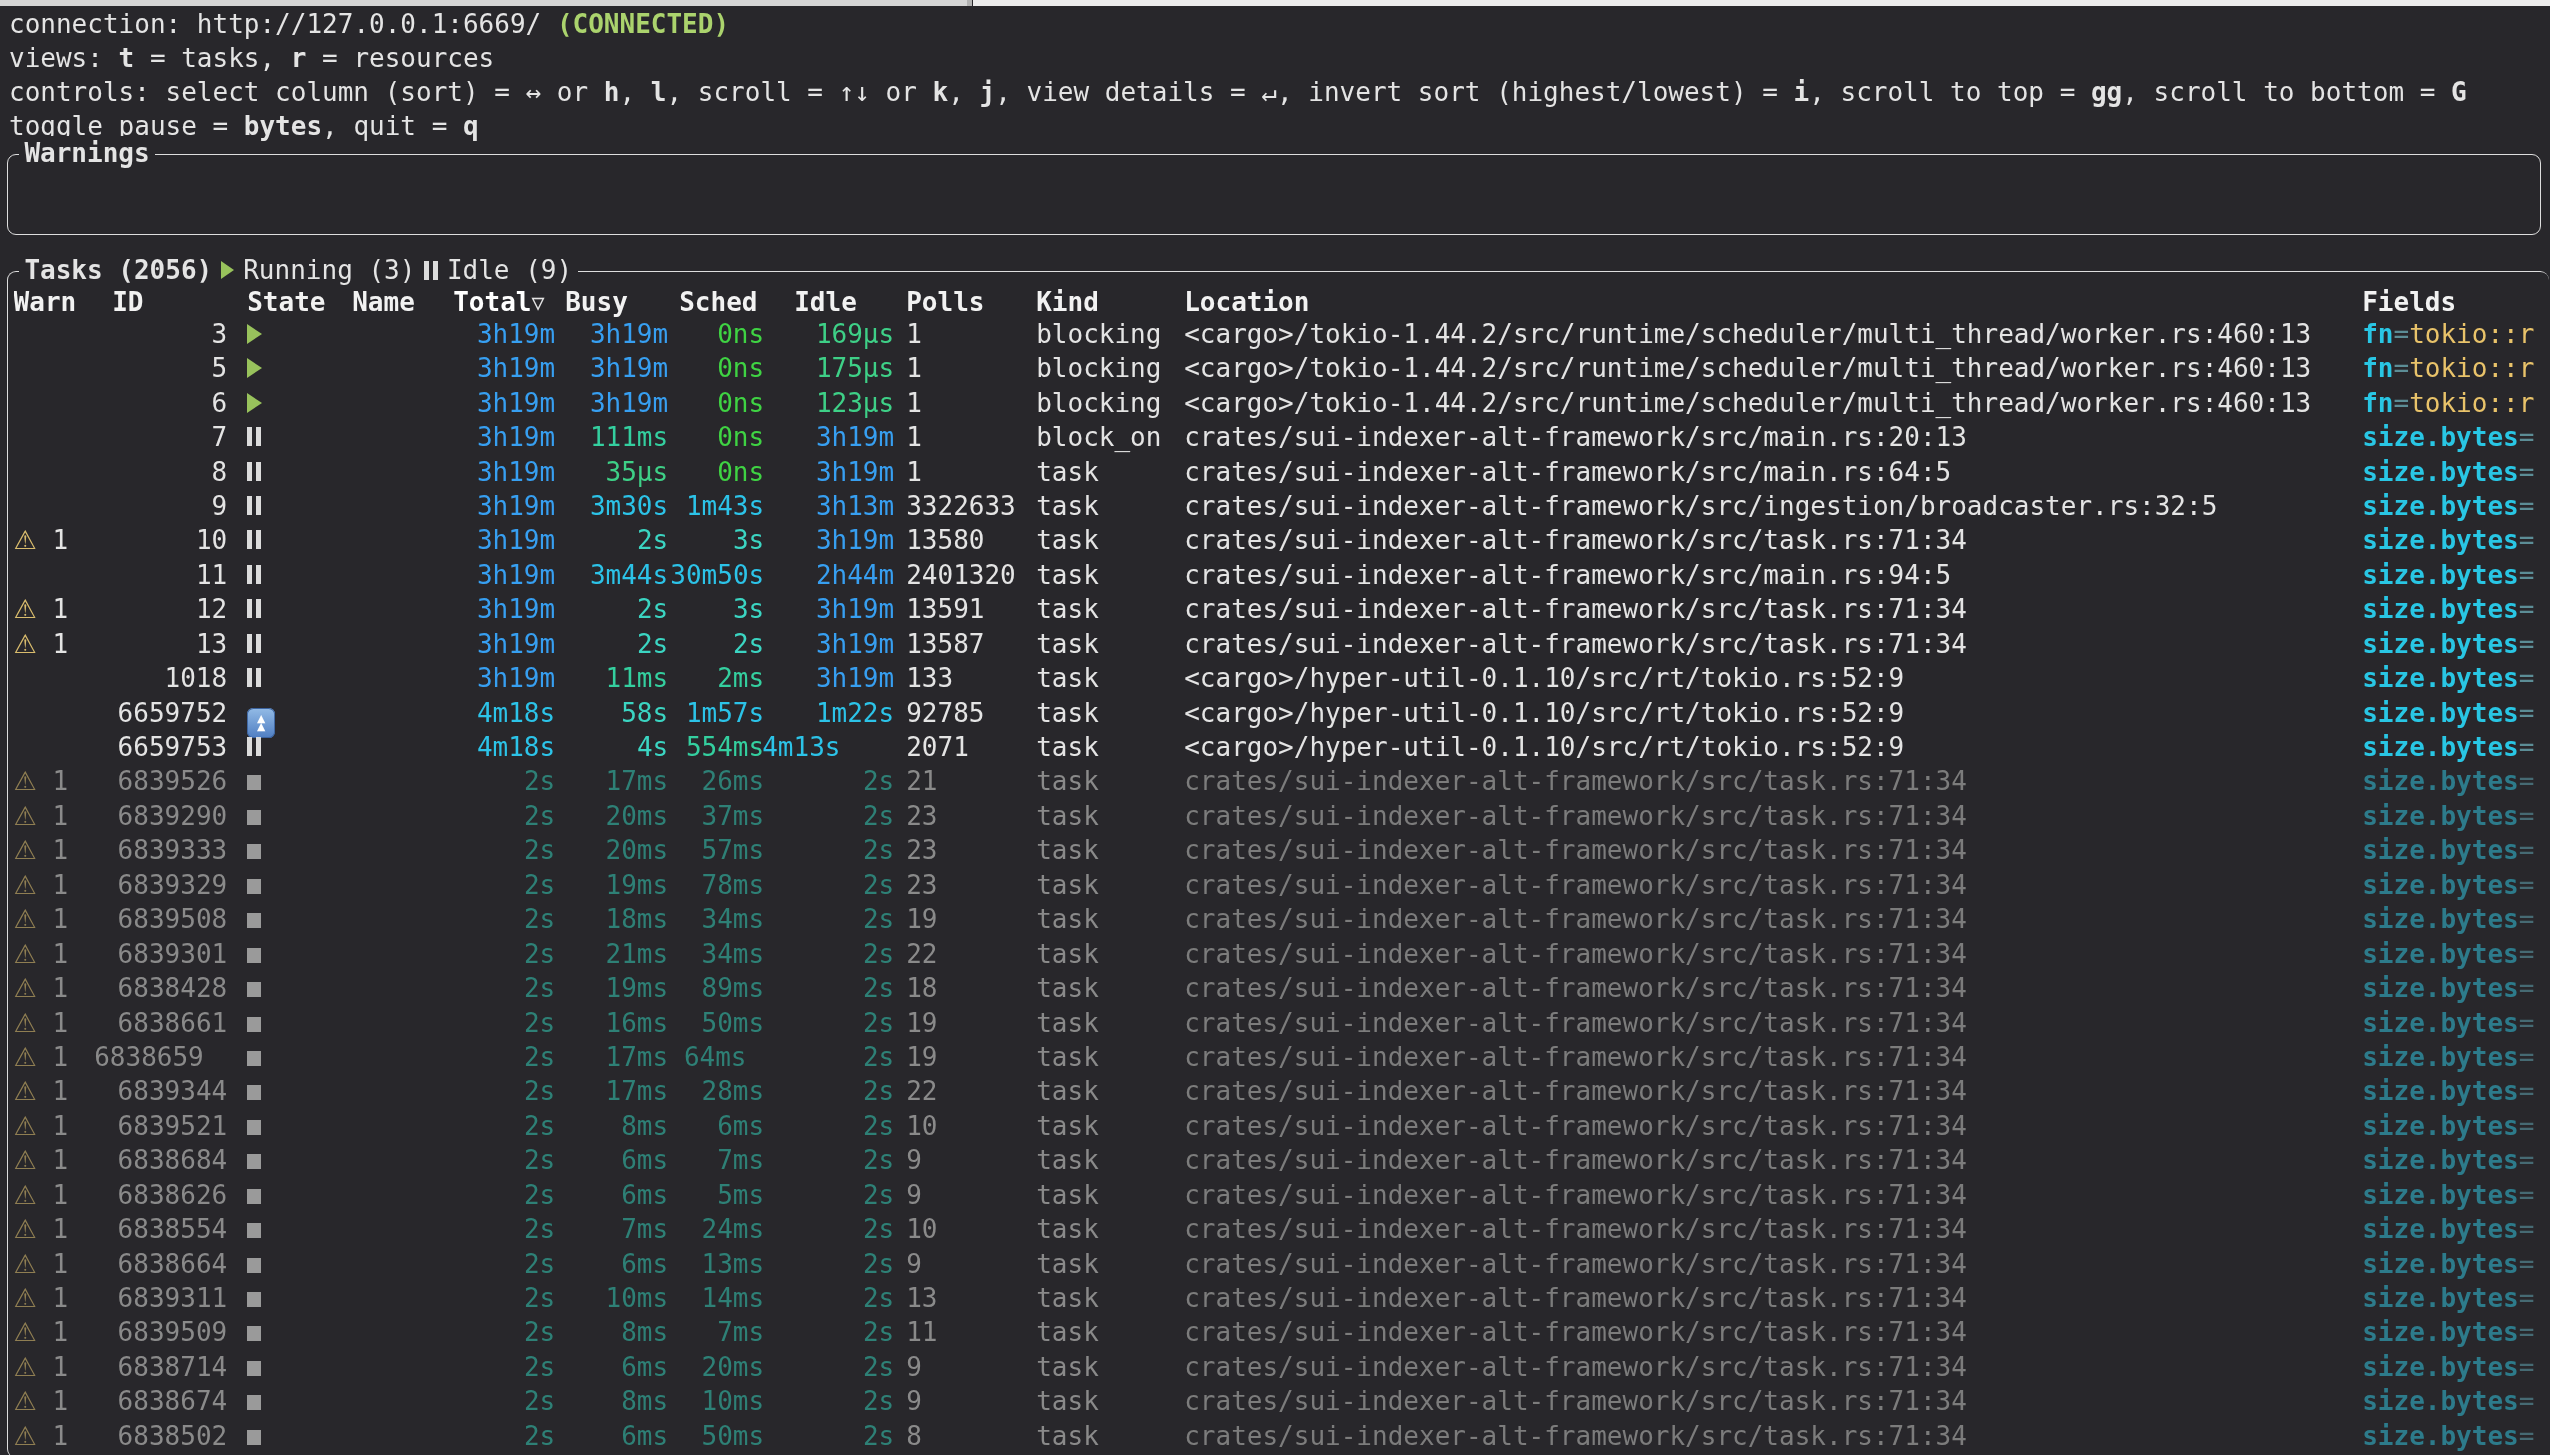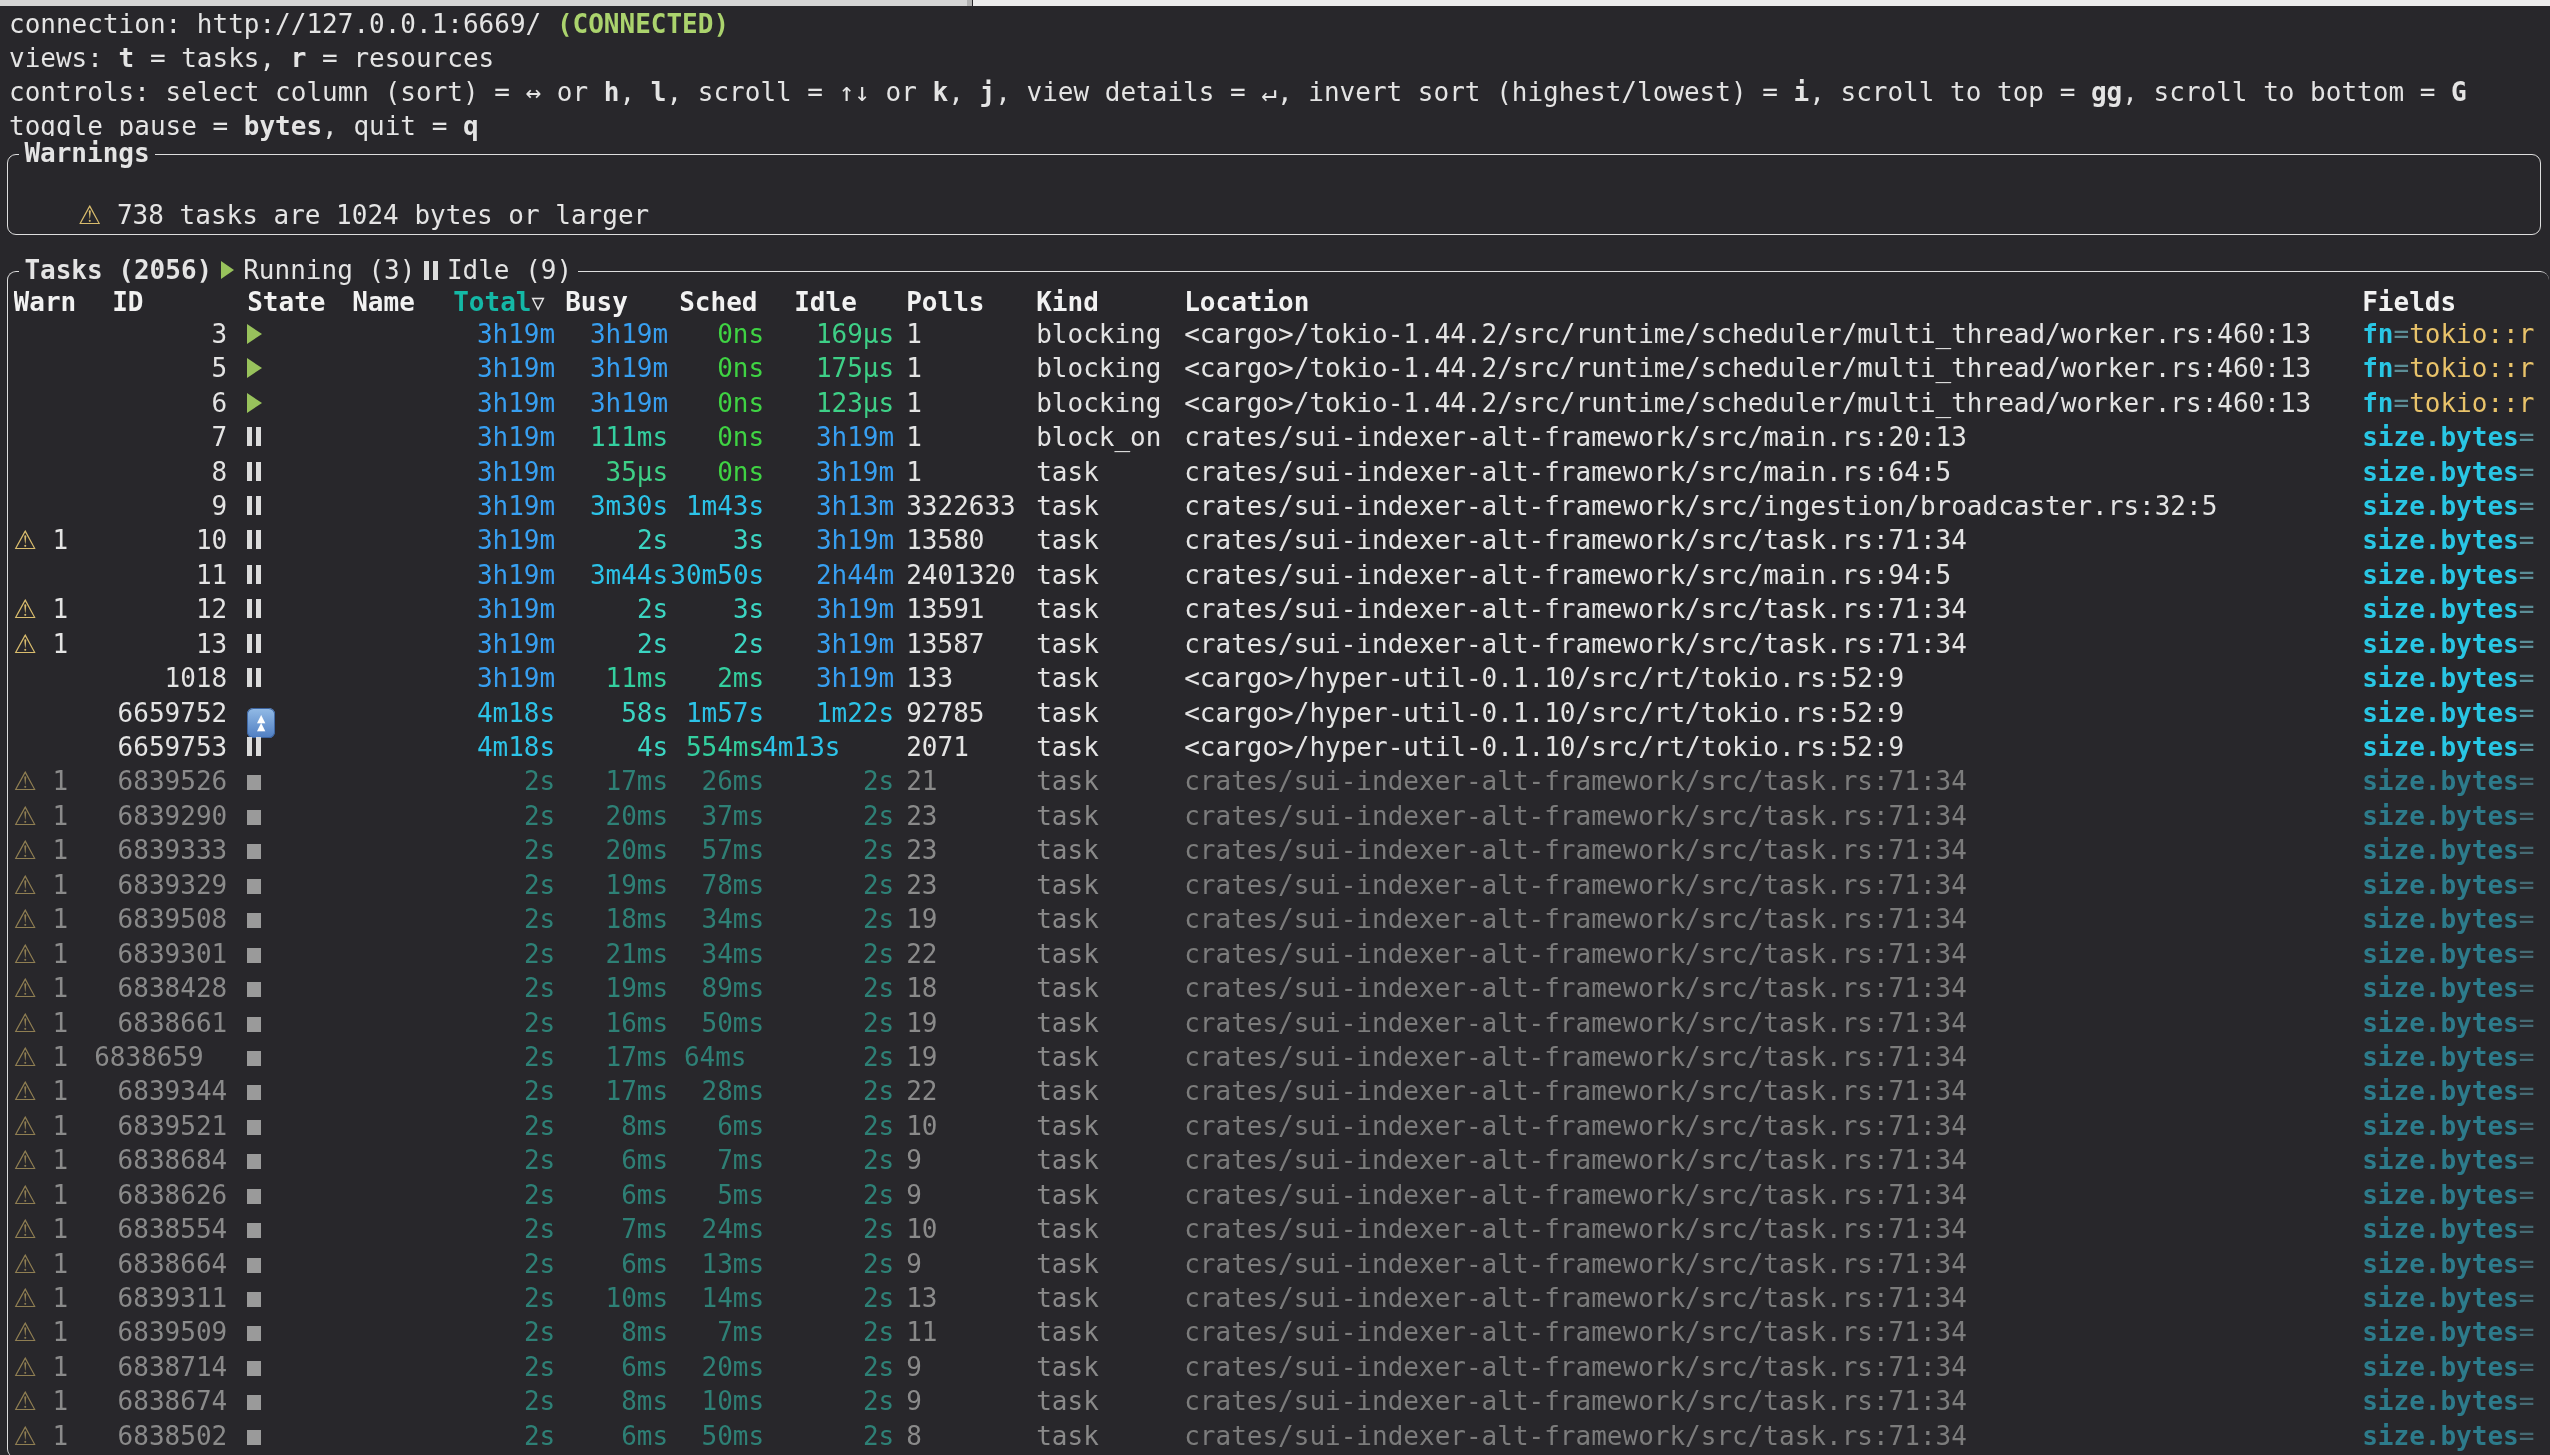--- a/index.html
+++ b/index.html
@@ -36,21 +36,21 @@
   .ic-stop{display:inline-block;width:13.5px;height:15.3px;background:#9a9a9a;}
   .ic-sched{display:inline-flex;flex-direction:column;align-items:center;justify-content:center;
     width:28px;height:30px;border-radius:6.3px;background:linear-gradient(#93bbe6,#4f7ec2);
     box-shadow:inset 0 0 0 0.9px #3c639f;}
   .ic-sched span{color:#ffffff;font-size:10.8px;line-height:8px;font-family:"DejaVu Sans",sans-serif;}
 
   
   .trow{position:absolute;left:0;width:100%;height:34px;line-height:34px;}
   .cell{position:absolute;white-space:pre;overflow:hidden;}
   .thead .cell{font-weight:bold;color:#f2f2f2;}
-  .th-sorted{color:#14b8a6;}
+  .th-sorted{color:#ffffff;}
   .sort-arrow{color:#e4e4e4;font-weight:normal;font-family:"DejaVu Sans",sans-serif;}
 
   .dur-ns{color:#3fd343;} .dur-us{color:#3ed087;} .dur-ms{color:#34cf9f;}
   .dur-s{color:#3bd5c2;}  .dur-m{color:#2cc3e8;}  .dur-h{color:#379ff1;}
   .dur-dim{color:#2e8076;}
   .t-dim{color:#8a8a8a;}
   .loc-dim{color:#7c7c7c;}
   .fk{color:#29c6e4;font-weight:bold;} .feq{color:#5c8d96;} .fv{color:#e9c36a;}
   .fk-dim{color:#2d7b8b;font-weight:bold;} .feq-dim{color:#466a73;}
 </style>
@@ -64,23 +64,20 @@
 </div>
 
 <div class="hline" style="top:7.2px" id="hline1"><span>connection: </span><span>http://127.0.0.1:6669/ </span><span class="c-green">(CONNECTED)</span></div>
 <div class="hline" style="top:41px" id="hline2"><span>views: </span><span class="b">t</span><span> = tasks, </span><span class="b">r</span><span> = resources</span></div>
 <div class="hline" style="top:75px" id="hline3"><span>controls: select column (sort) = </span><span>↔</span><span> or </span><span class="b">h</span><span>, </span><span class="b">l</span><span>, scroll = </span><span>↑↓</span><span> or </span><span class="b">k</span><span>, </span><span class="b">j</span><span>, view details = </span><span>↵</span><span>, invert sort (highest/lowest) = </span><span class="b">i</span><span>, scroll to top = </span><span class="b">gg</span><span>, scroll to bottom = </span><span class="b">G</span></div>
 <div class="hline" style="top:109px" id="hline4"><span>toggle pause = </span><span class="b">bytes</span><span>, quit = </span><span class="b">q</span></div>
 
 <div class="panel" id="warnings-panel">
   <div class="panel-title">
     <span class="b">Warnings</span>
-  </div>
-  <div style="position:absolute;left:7.2px;top:9px;height:34px;line-height:34px;white-space:pre;">
-    <span class="warn-tri">⚠</span><span> </span><span>738 tasks are 1024 bytes or larger</span>
   </div>
 </div>
 
 <div class="panel" id="tasks-panel">
   <div class="panel-title">
     <span class="b">Tasks (2056)</span>
     <span class="ic-play" style="border-left-width:13.5px;border-top-width:9px;border-bottom-width:9px;"></span>
     <span>Running (3)</span>
     <span class="ic-pause"><i></i><i></i></span>
     <span>Idle (9)</span>

